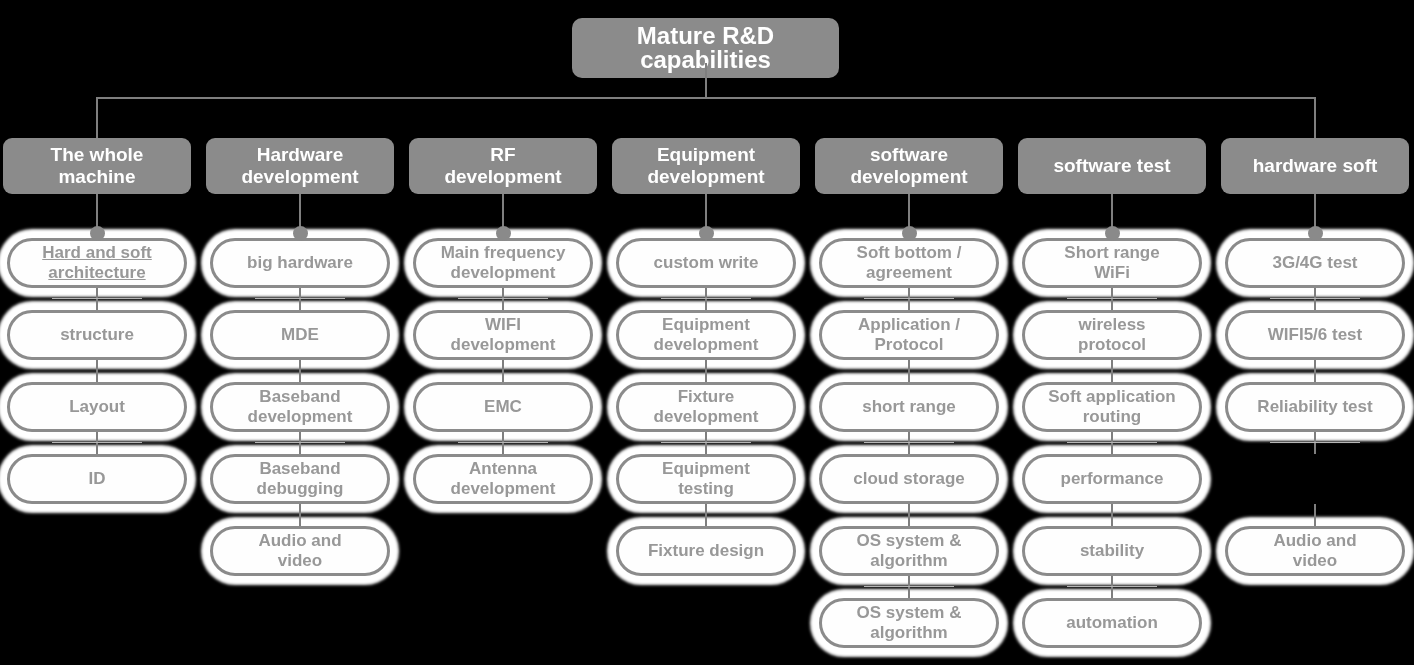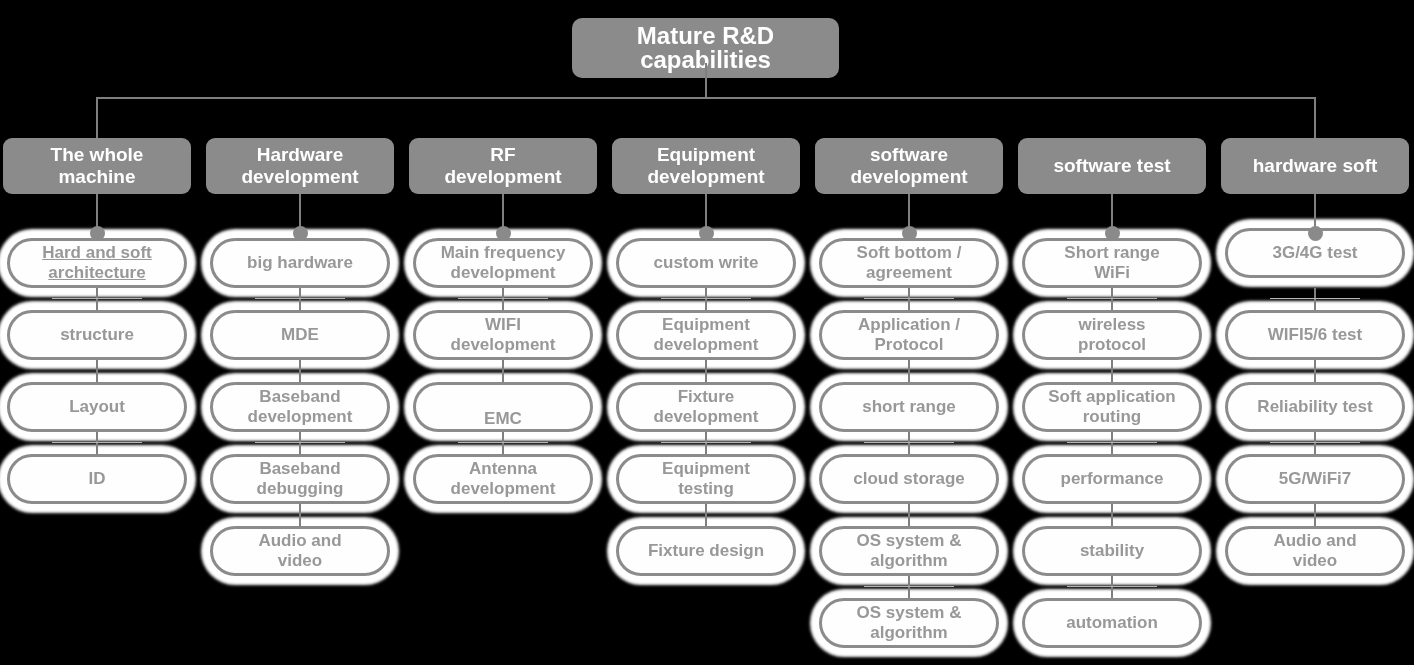--- a/index.html
+++ b/index.html
@@ -82,21 +82,21 @@
     <div class="hdr" style="left: 409px; top: 138px;"><span>RF
 development</span></div>
     <div class="vline" style="left: 502px; top: 194px; height: 39px;"></div>
     <div class="pill" style="left: 413px; top: 238px;"><span>Main frequency
 development</span></div>
     <div class="vline" style="left: 502px; top: 288px; height: 22px;"></div>
     <div class="sep" style="left: 458px; top: 298px;"></div>
     <div class="pill" style="left: 413px; top: 310px;"><span>WIFI
 development</span></div>
     <div class="vline" style="left: 502px; top: 360px; height: 22px;"></div>
-    <div class="pill" style="left: 413px; top: 382px; align-items: flex-end;"><span>EMC</span></div>
+    <div class="pill" style="left: 413px; top: 382px;"><span>EMC</span></div>
     <div class="vline" style="left: 502px; top: 432px; height: 22px;"></div>
     <div class="sep" style="left: 458px; top: 442px;"></div>
     <div class="pill" style="left: 413px; top: 454px; align-items: center;"><span>Antenna
 development</span></div>
     <div class="dot" style="left: 496px; top: 226px;"></div>
     <div class="hdr" style="left: 612px; top: 138px;"><span>Equipment
 development</span></div>
     <div class="vline" style="left: 705px; top: 194px; height: 39px;"></div>
     <div class="pill" style="left: 616px; top: 238px;"><span>custom write</span></div>
     <div class="vline" style="left: 705px; top: 288px; height: 22px;"></div>
@@ -150,26 +150,25 @@
     <div class="sep" style="left: 1067px; top: 442px;"></div>
     <div class="pill" style="left: 1022px; top: 454px;"><span>performance</span></div>
     <div class="vline" style="left: 1111px; top: 504px; height: 22px;"></div>
     <div class="pill" style="left: 1022px; top: 526px;"><span>stability</span></div>
     <div class="vline" style="left: 1111px; top: 576px; height: 22px;"></div>
     <div class="sep" style="left: 1067px; top: 586px;"></div>
     <div class="pill" style="left: 1022px; top: 598px;"><span>automation</span></div>
     <div class="dot" style="left: 1105px; top: 226px;"></div>
     <div class="hdr" style="left: 1221px; top: 138px;"><span>hardware soft</span></div>
     <div class="vline" style="left: 1314px; top: 194px; height: 39px;"></div>
-    <div class="pill" style="left: 1225px; top: 228px;"><span>3G/4G test</span></div>
+    <div class="pill" style="left: 1225px; top: 238px;"><span>3G/4G test</span></div>
     <div class="vline" style="left: 1314px; top: 288px; height: 22px;"></div>
     <div class="sep" style="left: 1270px; top: 298px;"></div>
     <div class="pill" style="left: 1225px; top: 310px;"><span>WIFI5/6 test</span></div>
     <div class="vline" style="left: 1314px; top: 360px; height: 22px;"></div>
     <div class="pill" style="left: 1225px; top: 382px;"><span>Reliability test</span></div>
     <div class="vline" style="left: 1314px; top: 432px; height: 22px;"></div>
     <div class="sep" style="left: 1270px; top: 442px;"></div>
-    <div class="pill" style="left: 1225px; top: 454px;"><span>5G/WiFi7</span></div>
     <div class="vline" style="left: 1314px; top: 504px; height: 22px;"></div>
     <div class="pill" style="left: 1225px; top: 526px;"><span>Audio and
 video</span></div>
     <div class="dot" style="left: 1308px; top: 226px;"></div>
   </div>
 
 </body></html>

